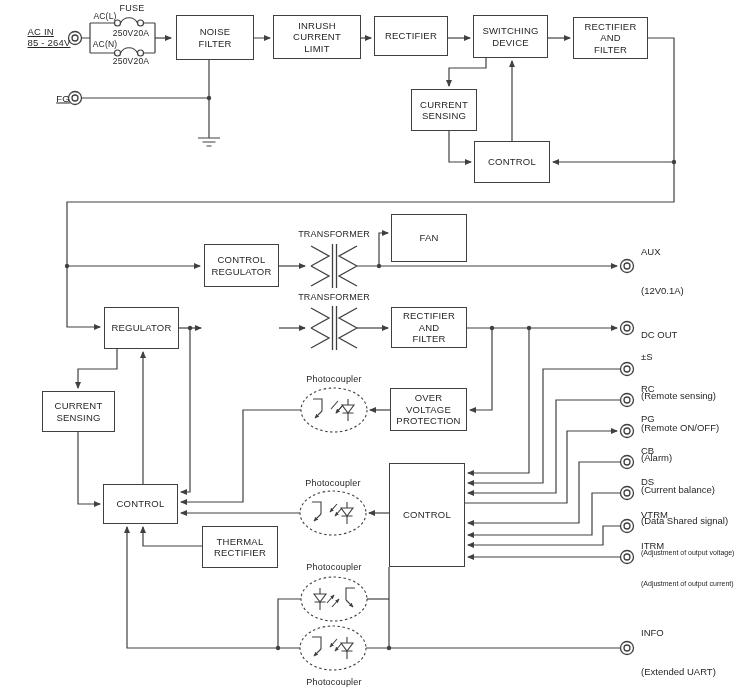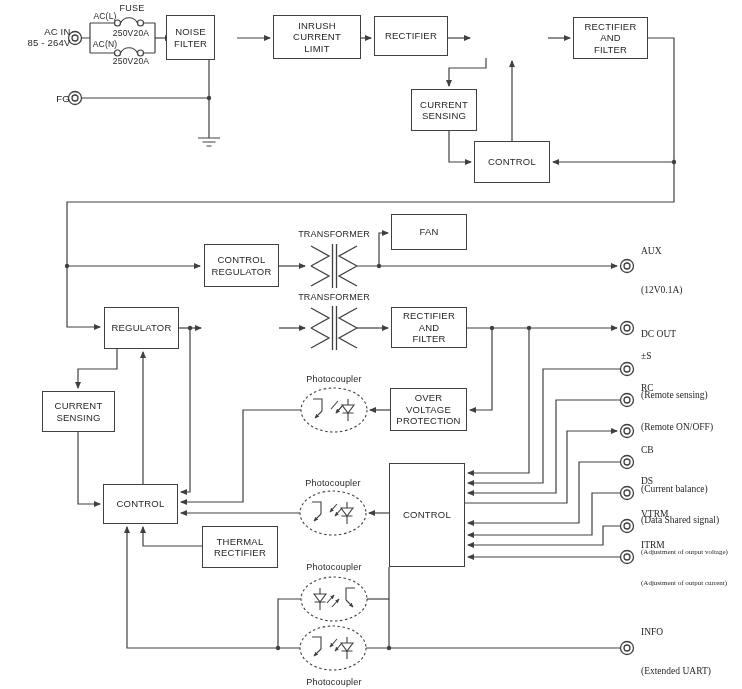--- a/index.html
+++ b/index.html
@@ -2,25 +2,25 @@
 <html><head>
 <meta charset="utf-8">
 <style>
   html,body{margin:0;padding:0;background:#ffffff;}
   .diagram{position:relative;width:742px;height:689px;background:#ffffff;
     font-family:"Liberation Sans",sans-serif;color:#262626;overflow:hidden;}
   .diagram svg{position:absolute;left:0;top:0;}
   .box{position:absolute;box-sizing:border-box;border:1.4px solid #404040;background:#ffffff;
     display:flex;align-items:center;justify-content:center;text-align:center;
     white-space:pre-line;font-size:9.5px;line-height:11.5px;letter-spacing:.2px;}
-  .lbl{position:absolute;transform:translate(-50%,-50%);white-space:pre;text-align:right;
+  .lbl{position:absolute;transform:translate(-50%,-50%);white-space:pre;text-align:left;
     font-size:9px;letter-spacing:.2px;}
-  .lbl.f85{font-size:9.5px;line-height:11px;}
+  .lbl.f85{font-size:9.5px;line-height:11px;text-decoration:underline;}
   .lbl.small{font-size:8.5px;}
-  .tlabel{position:absolute;transform:translateY(-50%);font-size:9.5px;line-height:13px;white-space:pre;font-family:Liberation Serif, serif;}
+  .tlabel{position:absolute;transform:translateY(-50%);font-size:9.5px;line-height:13px;white-space:pre;}
   .tdesc.small{font-size:7px;line-height:11px;}
 </style>
 </head>
 <body>
 
 <div class="diagram">
 
 <svg width="742" height="689" viewBox="0 0 742 689">
   <defs>
     <marker id="arr" markerWidth="9" markerHeight="8" refX="6" refY="3" orient="auto" markerUnits="userSpaceOnUse">
@@ -206,35 +206,37 @@
           <circle cx="627" cy="557" r="6.5"></circle>
           <circle cx="627" cy="557" r="3"></circle>
         </g>
     <g>
           <circle cx="627" cy="648" r="6.5"></circle>
           <circle cx="627" cy="648" r="3"></circle>
         </g>
   </g>
 </svg>
 
-<div class="box" style="left:166px;top:15px;width:49px;height:45px">NOISE
+<div class="box" style="left:176px;top:15px;width:78px;height:45px">NOISE
 FILTER</div>
 <div class="box" style="left:273px;top:15px;width:88px;height:44px">INRUSH
 CURRENT
 LIMIT</div>
 <div class="box" style="left:374px;top:16px;width:74px;height:40px">RECTIFIER</div>
+<div class="box" style="left:473px;top:15px;width:75px;height:43px">SWITCHING
+DEVICE</div>
 <div class="box" style="left:573px;top:17px;width:75px;height:42px">RECTIFIER
 AND
 FILTER</div>
 <div class="box" style="left:411px;top:89px;width:66px;height:42px">CURRENT
 SENSING</div>
 <div class="box" style="left:474px;top:141px;width:76px;height:42px">CONTROL</div>
 <div class="box" style="left:204px;top:244px;width:75px;height:43px">CONTROL
 REGULATOR</div>
-<div class="box" style="left:391px;top:214px;width:76px;height:36px">FAN</div>
+<div class="box" style="left:391px;top:214px;width:76px;height:48px">FAN</div>
 <div class="box" style="left:104px;top:307px;width:75px;height:42px">REGULATOR</div>
 <div class="box" style="left:391px;top:307px;width:76px;height:41px">RECTIFIER
 AND
 FILTER</div>
 <div class="box" style="left:390px;top:388px;width:77px;height:43px">OVER
 VOLTAGE
 PROTECTION</div>
 <div class="box" style="left:42px;top:391px;width:73px;height:41px">CURRENT
 SENSING</div>
 <div class="box" style="left:103px;top:484px;width:75px;height:40px">CONTROL</div>
@@ -264,20 +266,24 @@
   <div class="tname">DC OUT</div>
 </div>
 <div class="tlabel" style="left:641px;top:369px">
   <div class="tname">±S</div>
   <div class="tdesc">(Remote sensing)</div>
 </div>
 <div class="tlabel" style="left:641px;top:401px">
   <div class="tname">RC</div>
   <div class="tdesc">(Remote ON/OFF)</div>
 </div>
+<div class="tlabel" style="left:641px;top:431px">
+  <div class="tname">PG</div>
+  <div class="tdesc">(Alarm)</div>
+</div>
 <div class="tlabel" style="left:641px;top:494px">
   <div class="tname">DS</div>
   <div class="tdesc">(Data Shared signal)</div>
 </div>
 <div class="tlabel" style="left:641px;top:463px">
   <div class="tname">CB</div>
   <div class="tdesc">(Current balance)</div>
 </div>
 <div class="tlabel" style="left:641px;top:526px">
   <div class="tname">VTRM</div>

